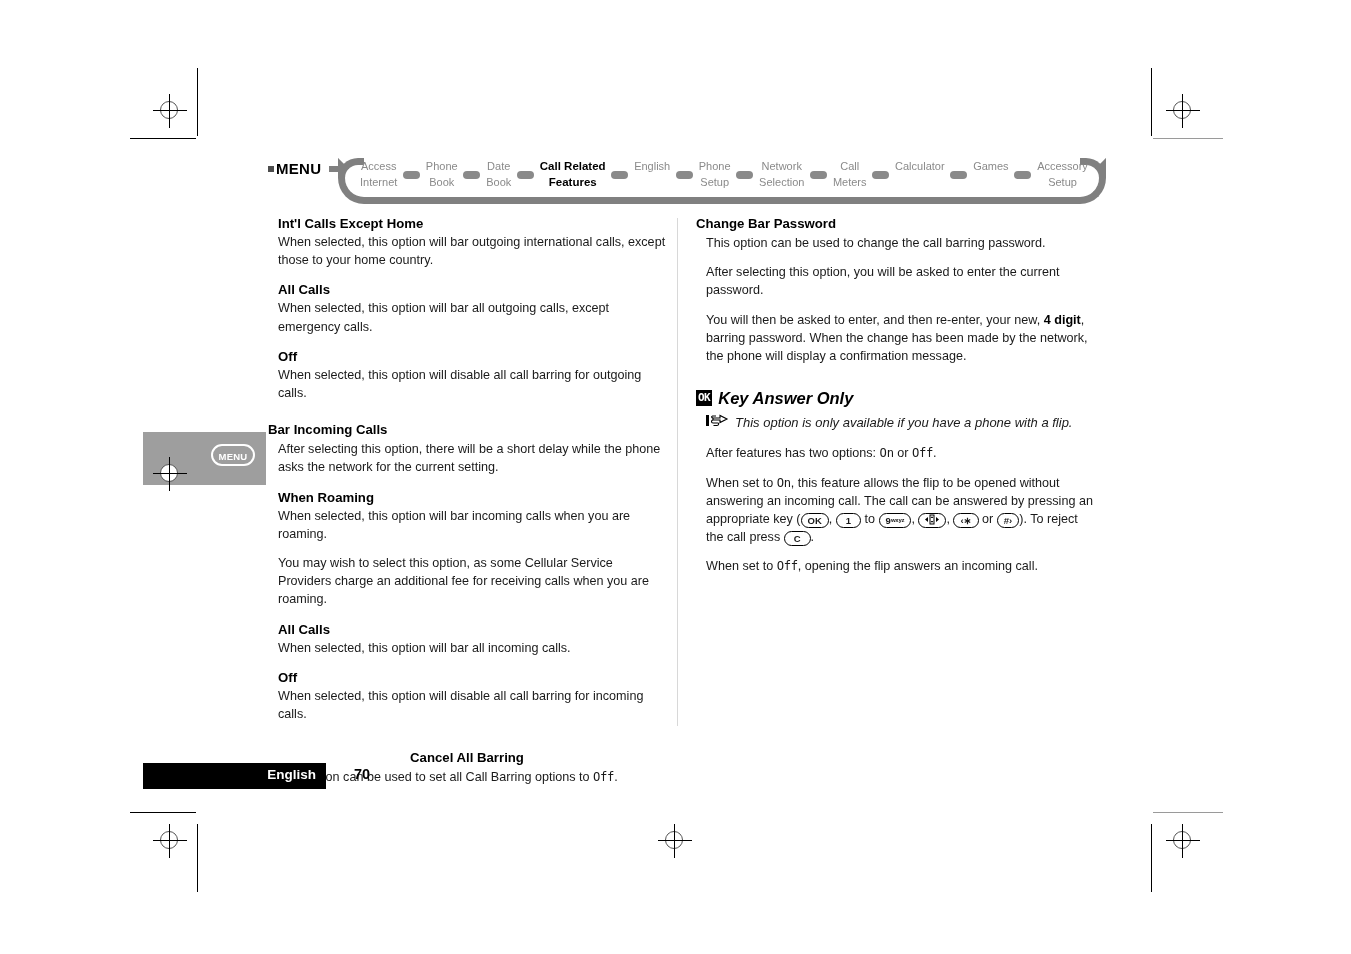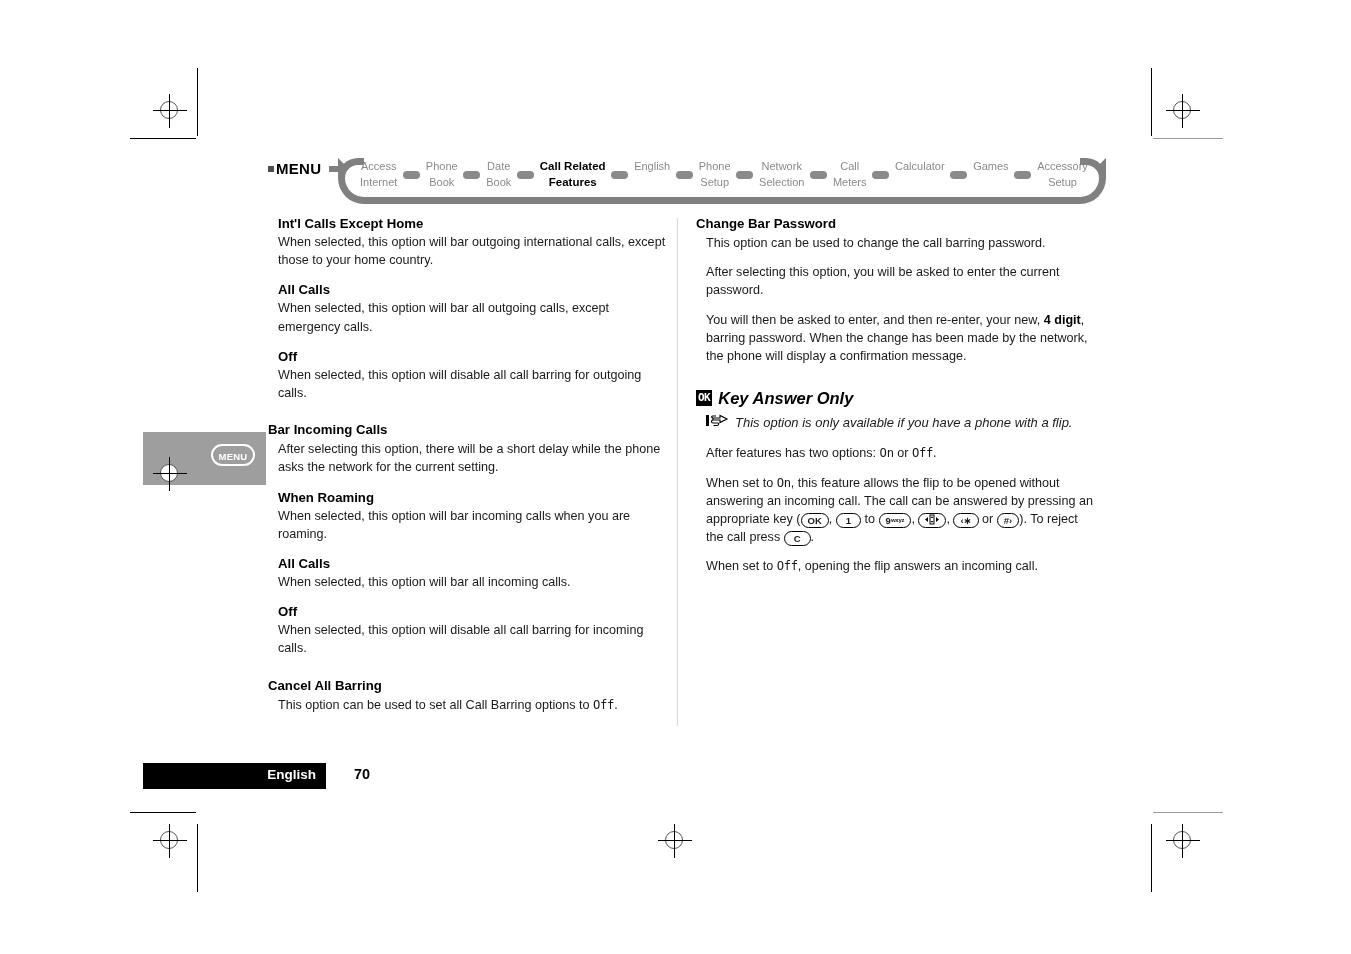--- a/index.html
+++ b/index.html
@@ -401,28 +401,29 @@
     <p class="body">When selected, this option will bar all outgoing calls, except emergency calls.</p>
 
     <div class="sub">Off</div>
     <p class="body">When selected, this option will disable all call barring for outgoing calls.</p>
 
     <h3 class="sec" style="margin-top:19px;">Bar Incoming Calls</h3>
     <p class="body">After selecting this option, there will be a short delay while the phone asks the network for the current setting.</p>
 
     <div class="sub">When Roaming</div>
     <p class="body">When selected, this option will bar incoming calls when you are roaming.</p>
+    <p class="body">You may wish to select this option, as some Cellular Service Providers charge an additional fee for receiving calls when you are roaming.</p>
 
     <div class="sub">All Calls</div>
     <p class="body">When selected, this option will bar all incoming calls.</p>
 
     <div class="sub">Off</div>
     <p class="body">When selected, this option will disable all call barring for incoming calls.</p>
 
-    <h3 class="sec" style="margin-top:19px;">Cancel All Barring</h3>
+    <h3 class="sec" style="margin-top:26px;text-align:center;">Cancel All Barring</h3>
     <p class="body"><span>This option can be used to set all Call Barring options to </span><span class="lcd">Off</span><span>.</span></p>
   </div>
 
   <div class="col right">
 
     <h3 class="sec">Change Bar Password</h3>
     <p class="body">This option can be used to change the call barring password.</p>
     <p class="body">After selecting this option, you will be asked to enter the current password.</p>
     <p class="body"><span>You will then be asked to enter, and then re-enter, your new, </span><b class="inline">4 digit</b><span>, barring password. When the change has been made by the network, the phone will display a confirmation message.</span></p>
 

